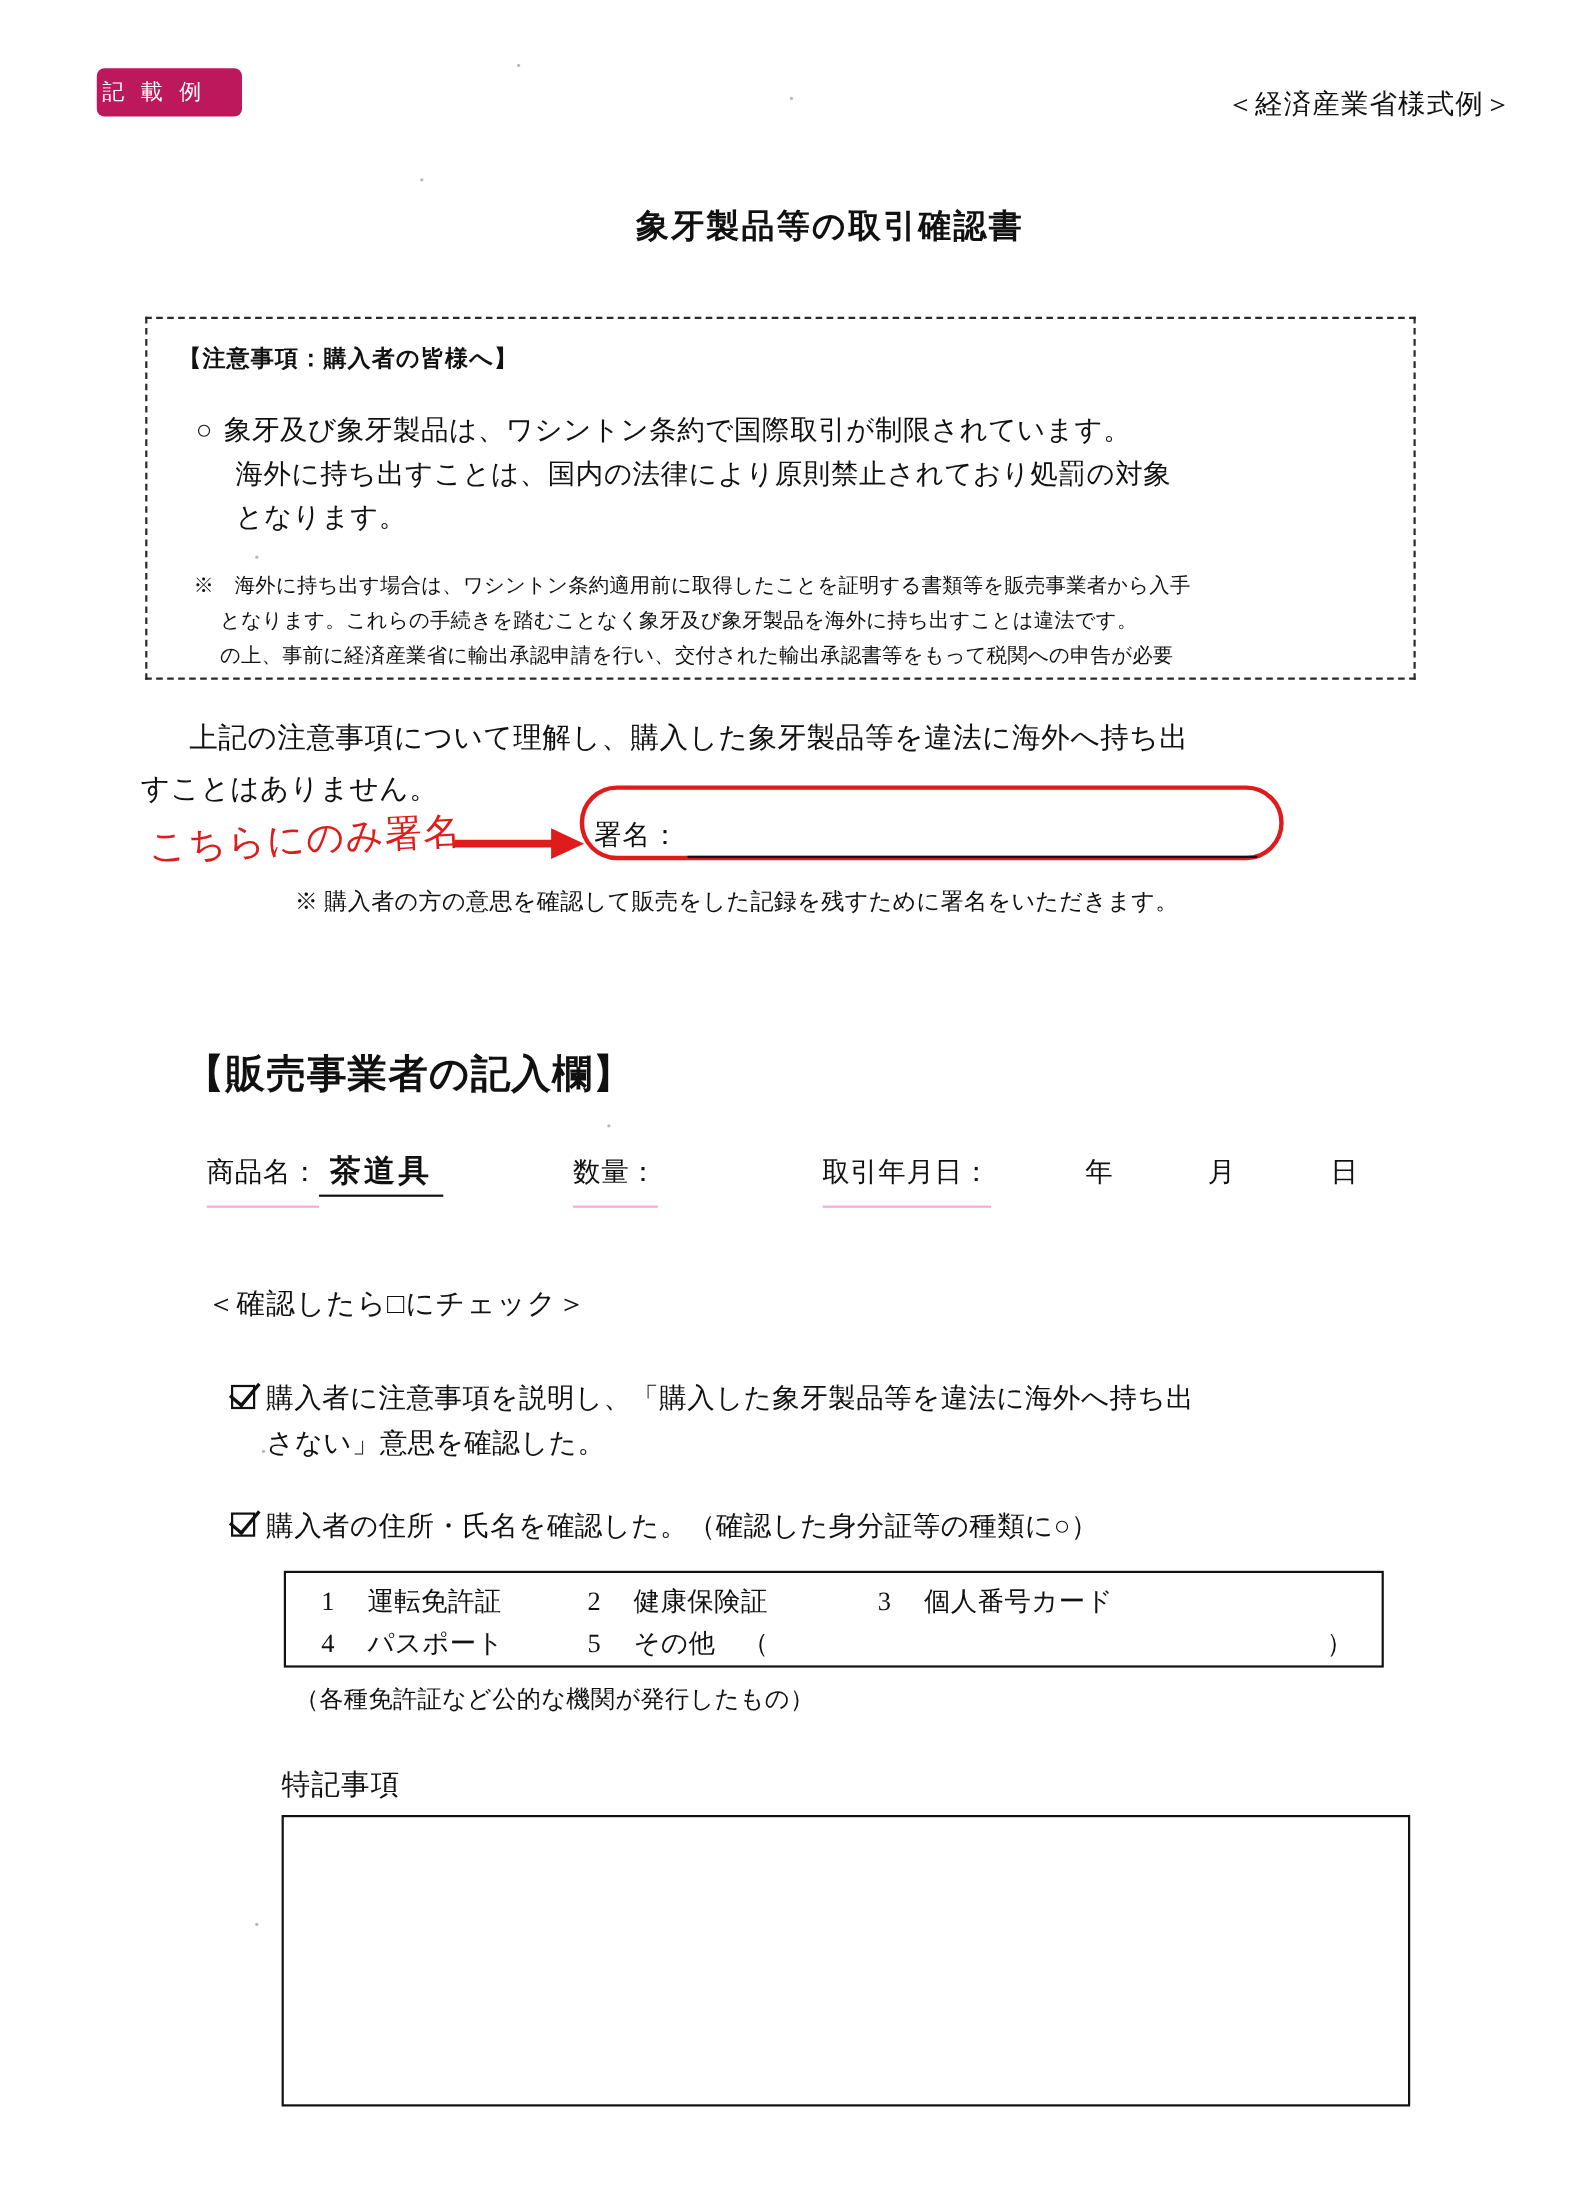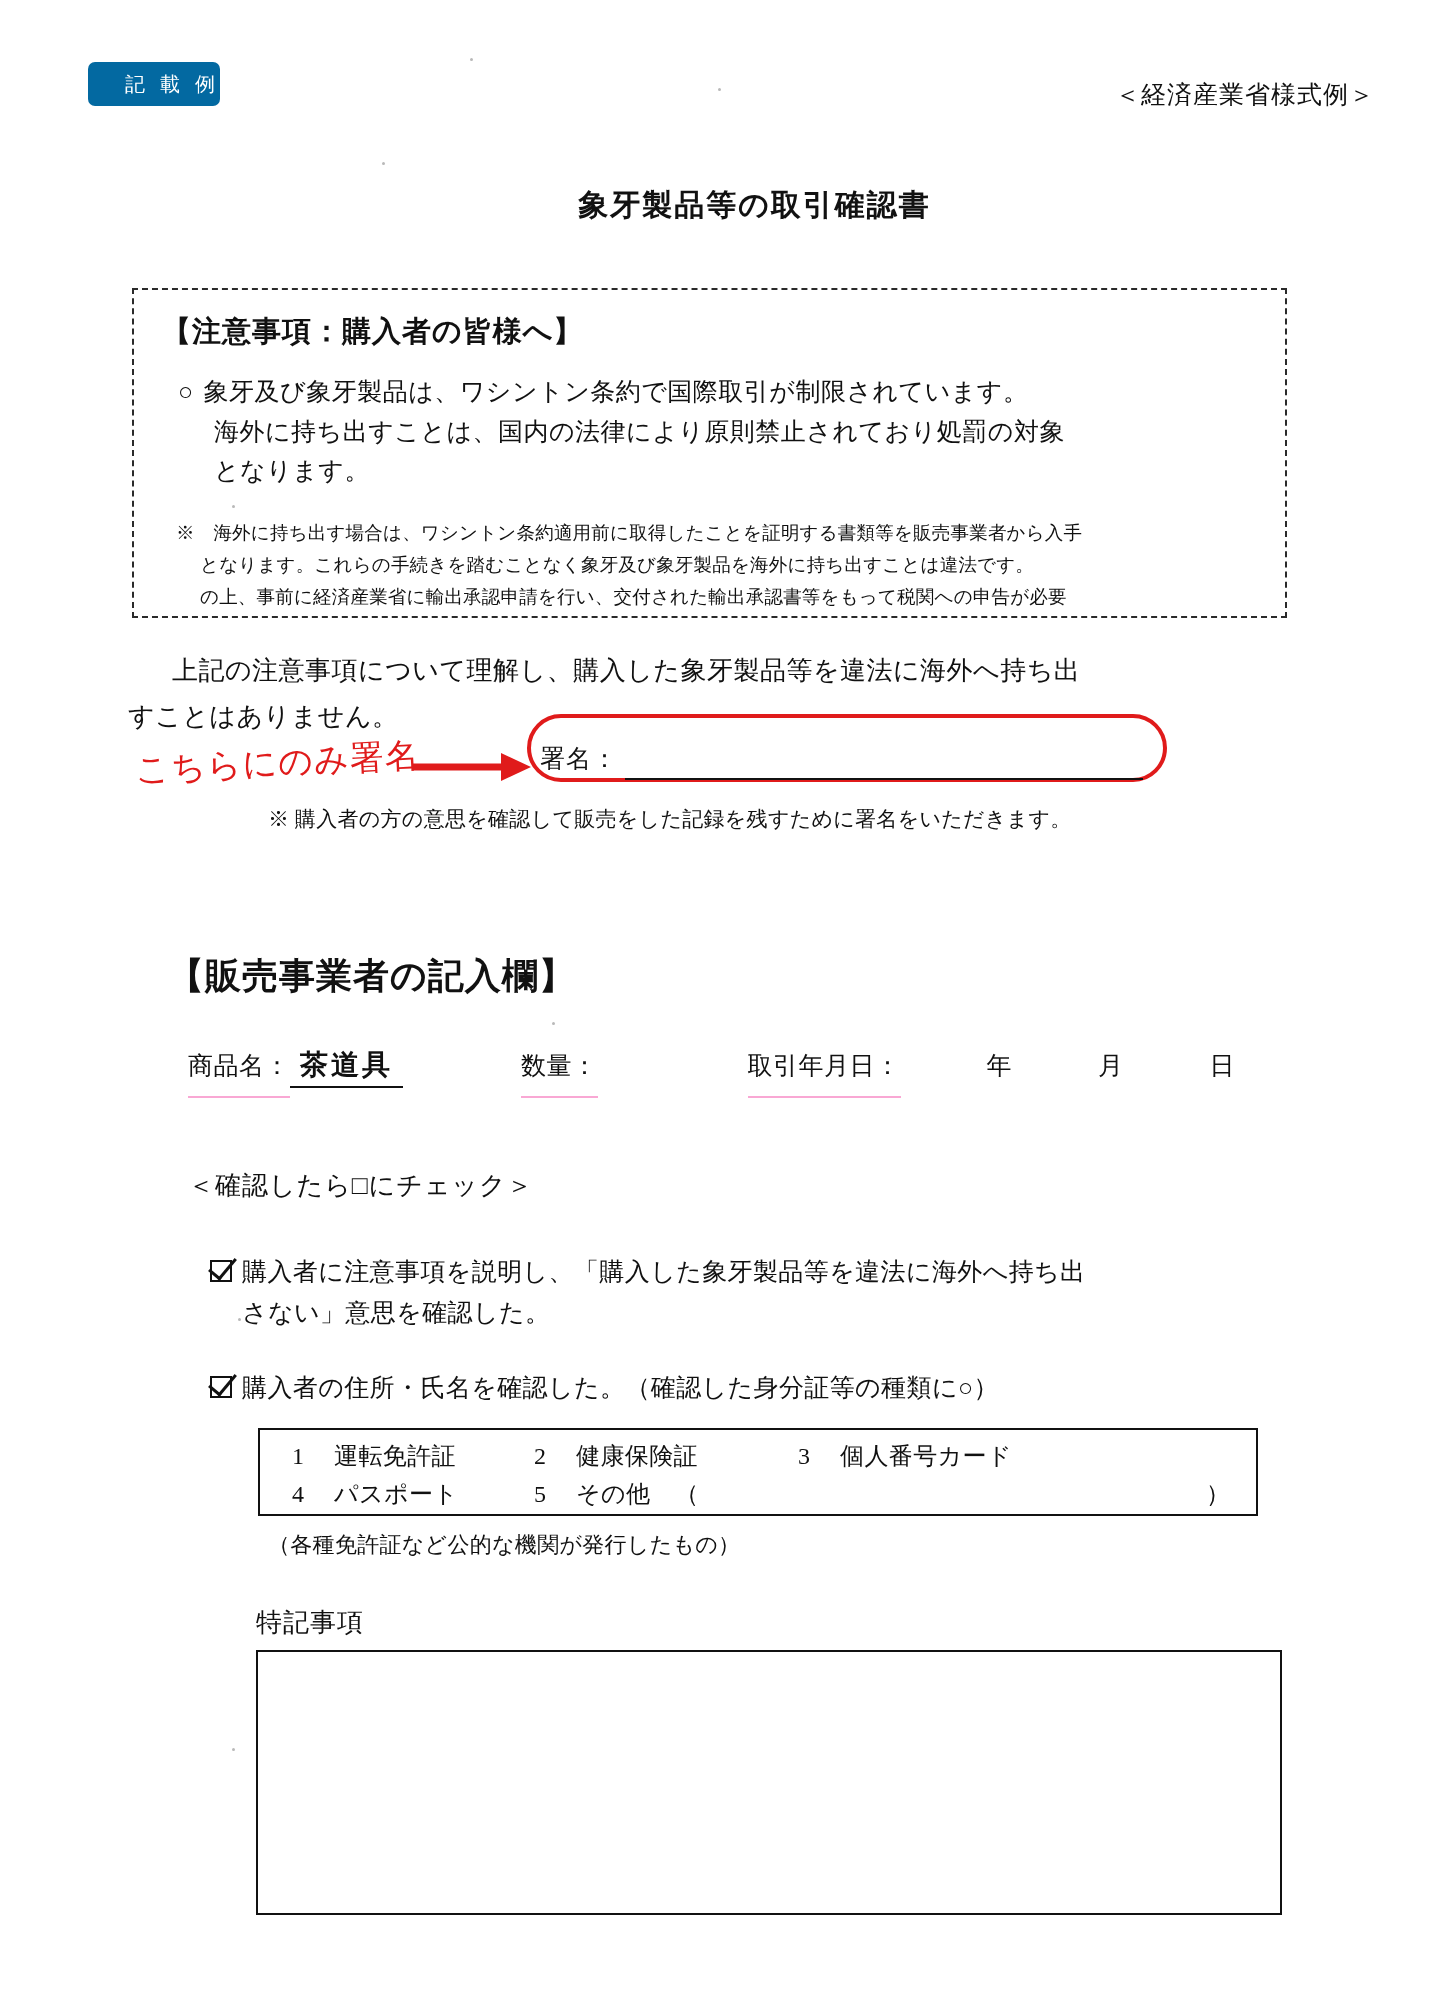--- a/index.html
+++ b/index.html
@@ -22,27 +22,27 @@
     height: 2010px;
   }
 
   
   .stamp-kisairei {
     position: absolute;
     left: 88px;
     top: 62px;
     width: 132px;
     height: 44px;
-    background: #0369a1;
+    background: #be185d;
     border-radius: 7px;
     color: #ffffff;
     font-family: "Liberation Serif", serif;
     font-size: 20px;
     letter-spacing: 5px;
-    text-align: right;
+    text-align: left;
     line-height: 44px;
     text-indent: 5px;
   }
   .ministry-label {
     position: absolute;
     right: 70px;
     top: 78px;
     font-size: 25px;
     letter-spacing: 1px;
   }
@@ -65,21 +65,21 @@
     top: 288px;
     width: 1155px;
     height: 330px;
     border: 2px dashed #2a2a2a;
     box-sizing: border-box;
   }
   .notice-heading {
     position: absolute;
     left: 28px;
     top: 22px;
-    font-size: 29px;
+    font-size: 21px;
     font-weight: bold;
     letter-spacing: 1px;
     text-align: right;
   }
   .notice-body {
     position: absolute;
     left: 44px;
     top: 82px;
     width: 1090px;
     font-size: 25px;

